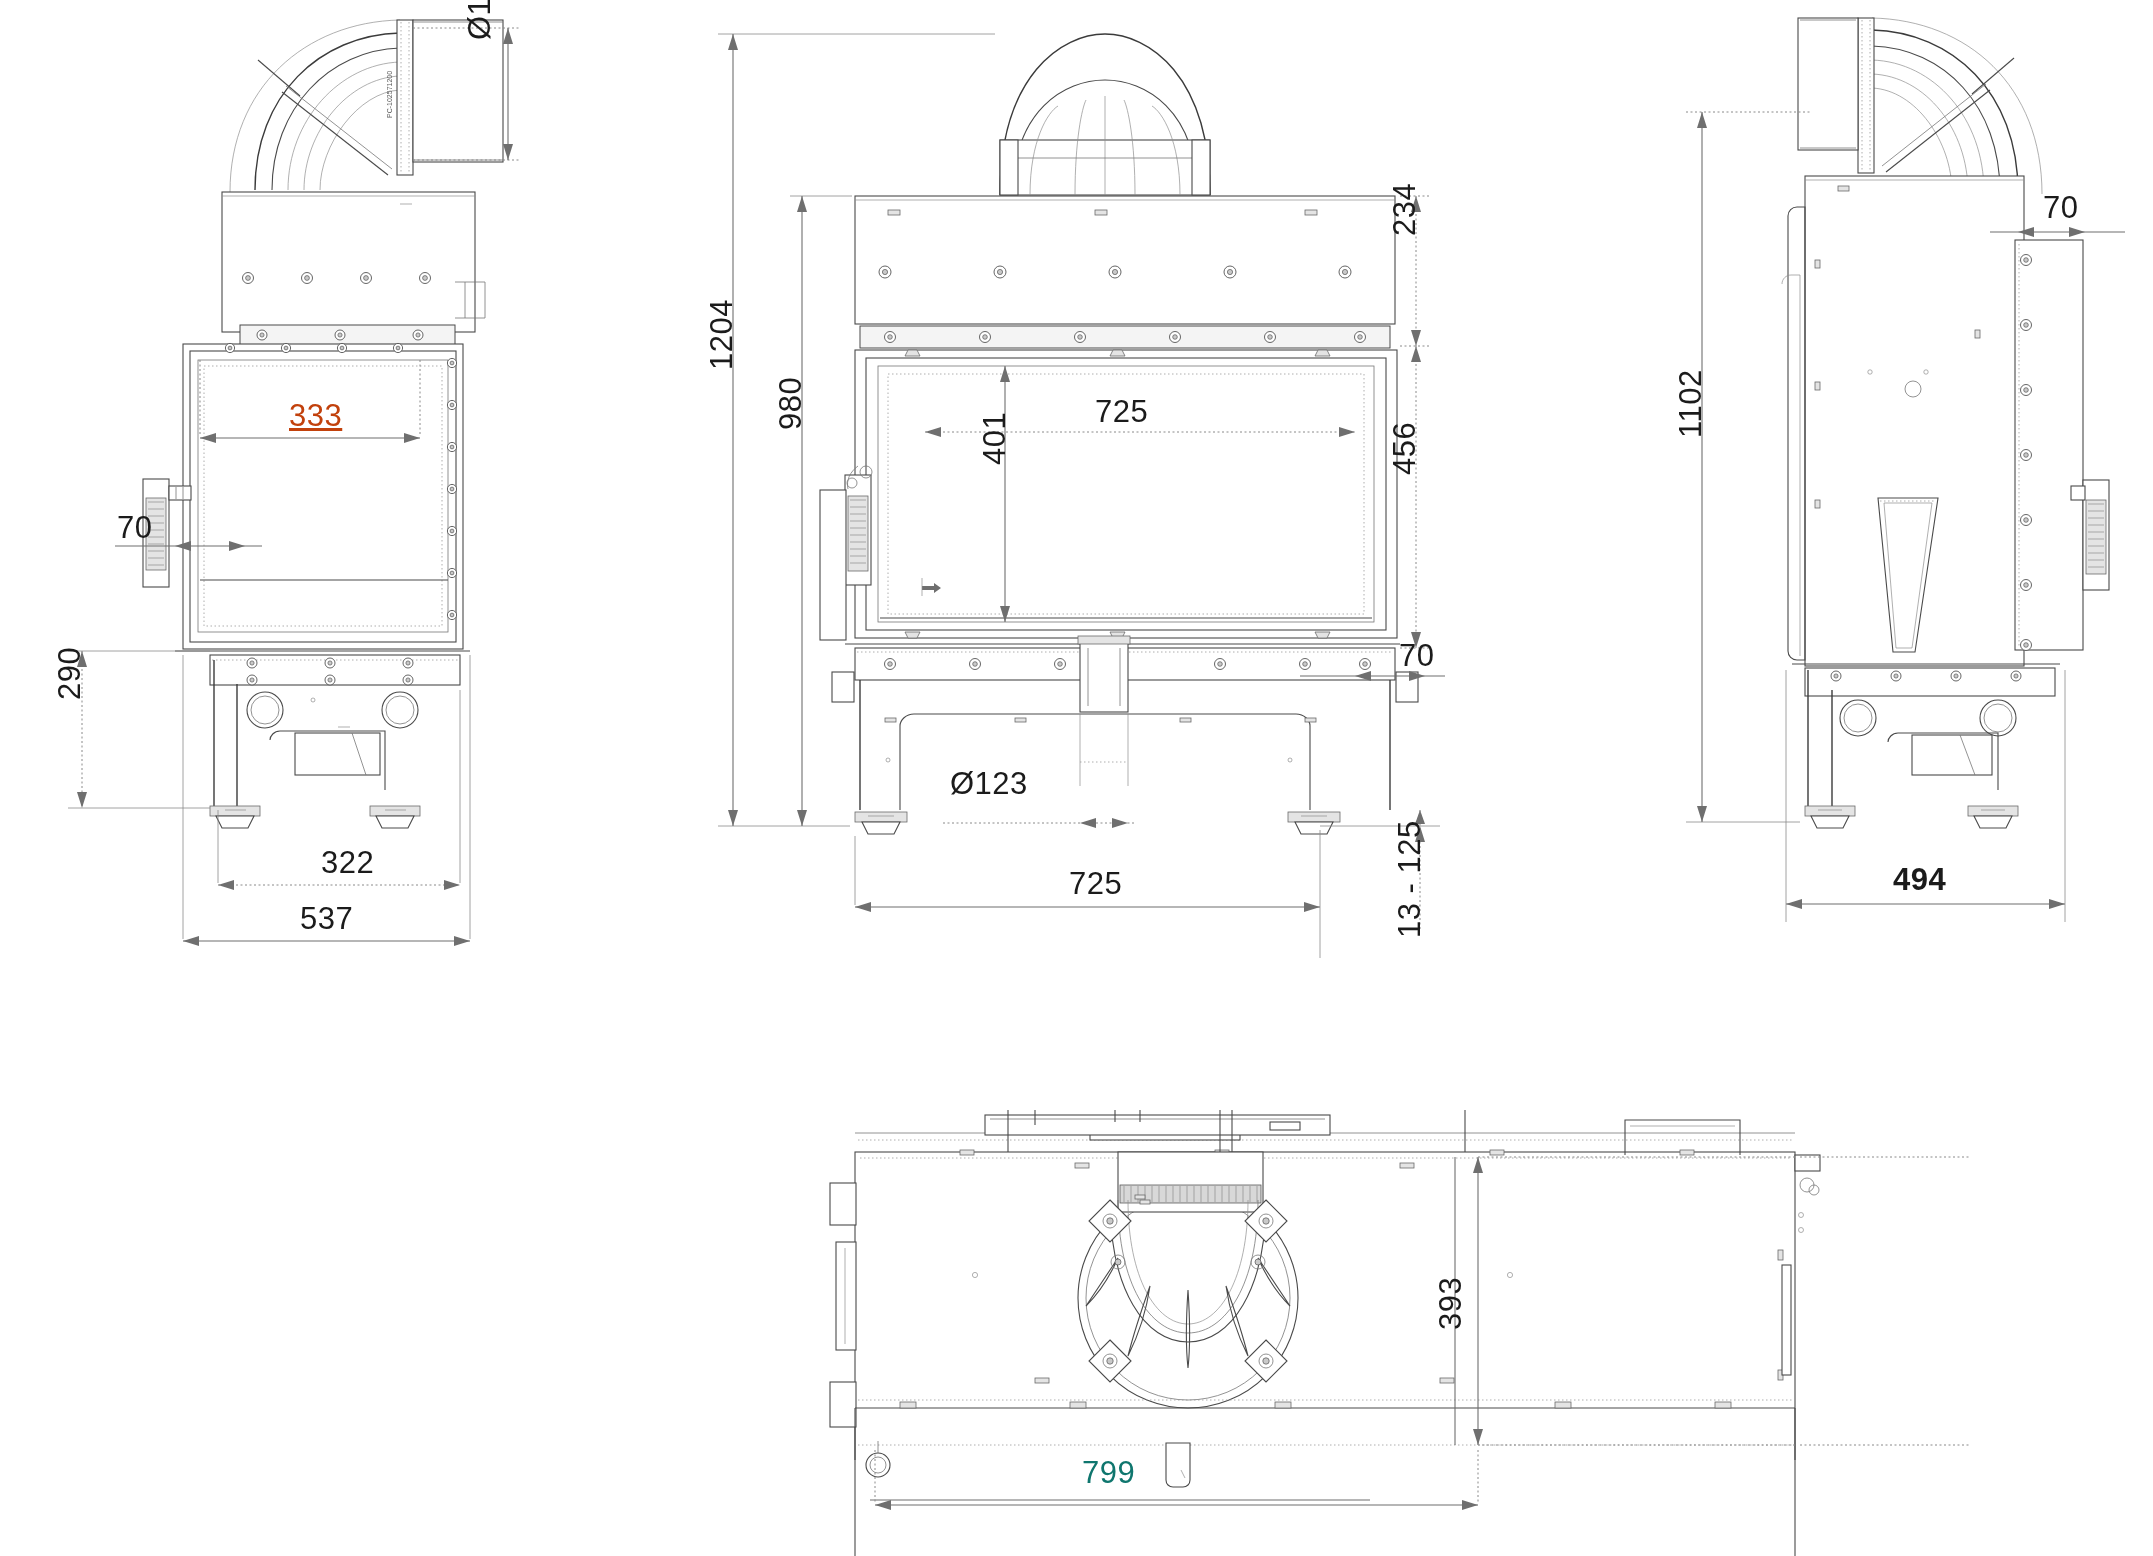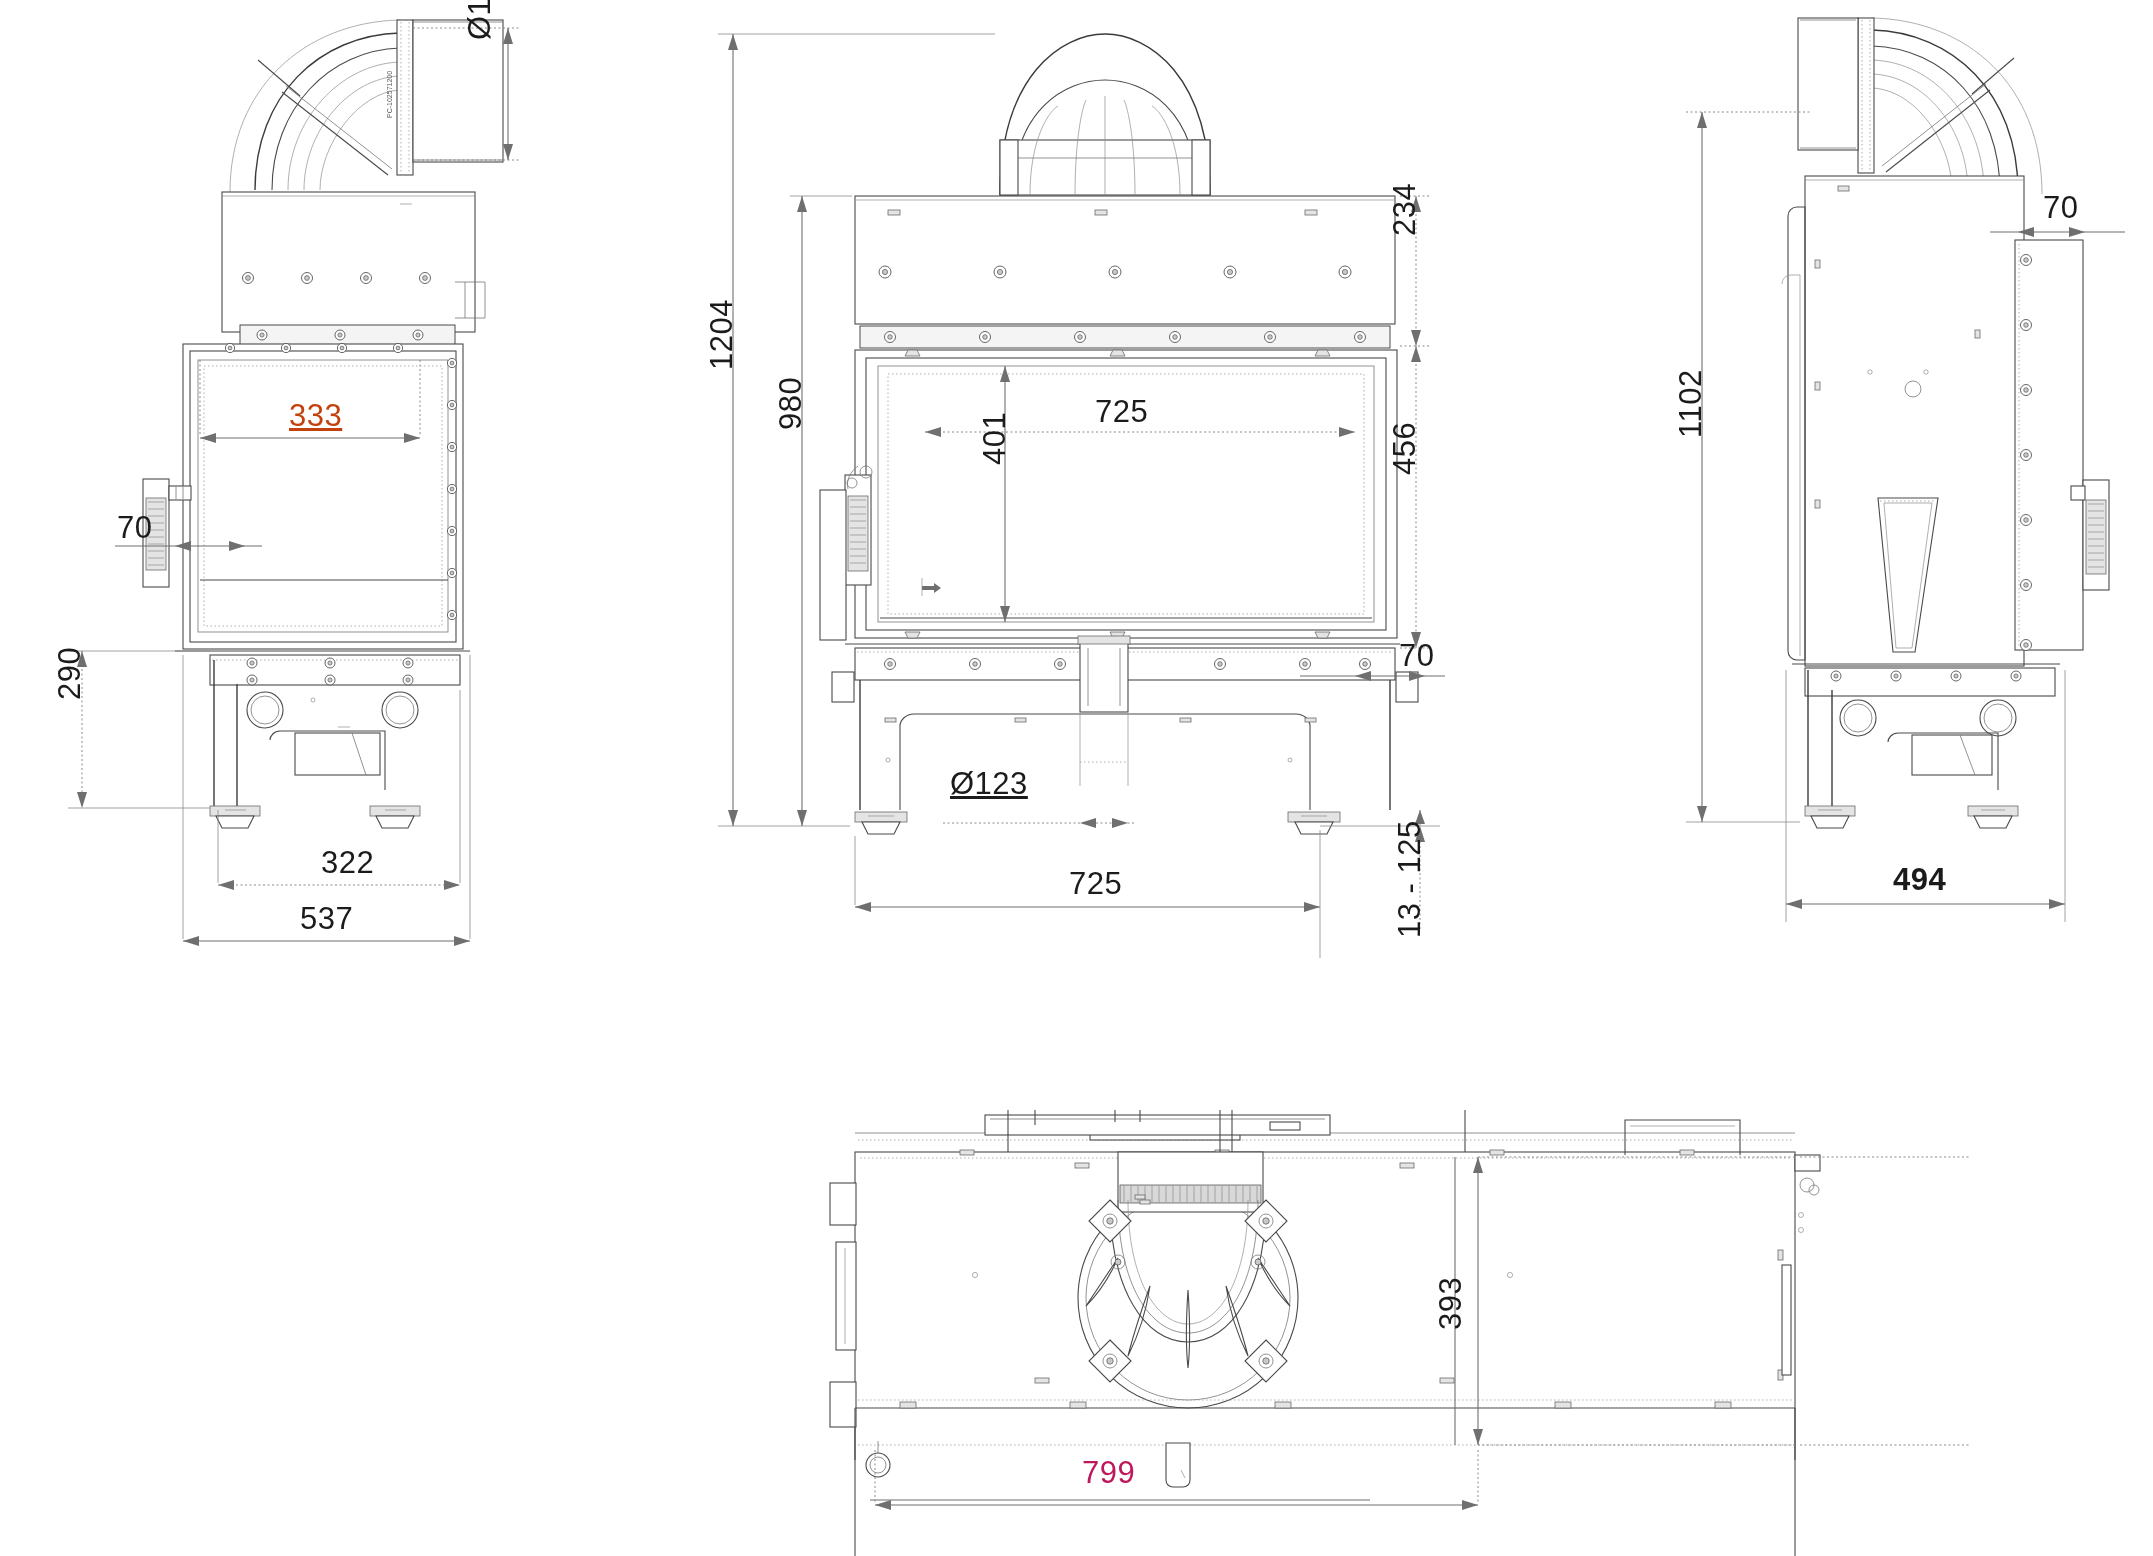--- a/index.html
+++ b/index.html
@@ -790,26 +790,26 @@
   <div class="dimtext" style="position:absolute;left:303px;top:845px;color:#1b1b1b;margin-left:18px;">322</div>
   <div class="dimtext" style="position:absolute;left:300px;top:901px;color:#1b1b1b;">537</div>
 
   <div class="dimtext" style="position:absolute;left:704px;top:370px;transform:rotate(-90deg);transform-origin:left top;color:#1b1b1b;white-space:nowrap;">1204</div>
   <div class="dimtext" style="position:absolute;left:773px;top:430px;transform:rotate(-90deg);transform-origin:left top;color:#1b1b1b;white-space:nowrap;">980</div>
   <div class="dimtext" style="position:absolute;left:1387px;top:236px;transform:rotate(-90deg);transform-origin:left top;color:#1b1b1b;white-space:nowrap;">234</div>
   <div class="dimtext" style="position:absolute;left:1387px;top:475px;transform:rotate(-90deg);transform-origin:left top;color:#1b1b1b;white-space:nowrap;">456</div>
   <div class="dimtext" style="position:absolute;left:1095px;top:394px;color:#1b1b1b;">725</div>
   <div class="dimtext" style="position:absolute;left:977px;top:465px;transform:rotate(-90deg);transform-origin:left top;color:#1b1b1b;white-space:nowrap;">401</div>
   <div class="dimtext" style="position:absolute;left:1399px;top:638px;color:#1b1b1b;">70</div>
-  <div class="dimtext" style="position:absolute;left:950px;top:766px;color:#1b1b1b;text-decoration:underline;">Ø123</div>
+  <div class="dimtext" style="position:absolute;left:950px;top:766px;color:#1b1b1b;">Ø123</div>
   <div class="dimtext" style="position:absolute;left:1069px;top:866px;color:#1b1b1b;">725</div>
   <div class="dimtext" style="position:absolute;left:1392px;top:938px;transform:rotate(-90deg);transform-origin:left top;color:#1b1b1b;white-space:nowrap;">13 - 125</div>
 
   <div class="dimtext" style="position:absolute;left:1673px;top:438px;transform:rotate(-90deg);transform-origin:left top;color:#1b1b1b;white-space:nowrap;">1102</div>
   <div class="dimtext" style="position:absolute;left:2043px;top:190px;color:#1b1b1b;">70</div>
   <div class="dimtext" style="position:absolute;left:1893px;top:862px;color:#1b1b1b;font-weight:bold;">494</div>
 
   <div class="dimtext" style="position:absolute;left:1433px;top:1330px;transform:rotate(-90deg);transform-origin:left top;color:#1b1b1b;white-space:nowrap;">393</div>
-  <div class="dimtext" style="position:absolute;left:1082px;top:1455px;color:#be185d;">799</div>
+  <div class="dimtext" style="position:absolute;left:1082px;top:1455px;color:#0f766e;">799</div>
 
 </div>
 
 </div>
 
 </body></html>

